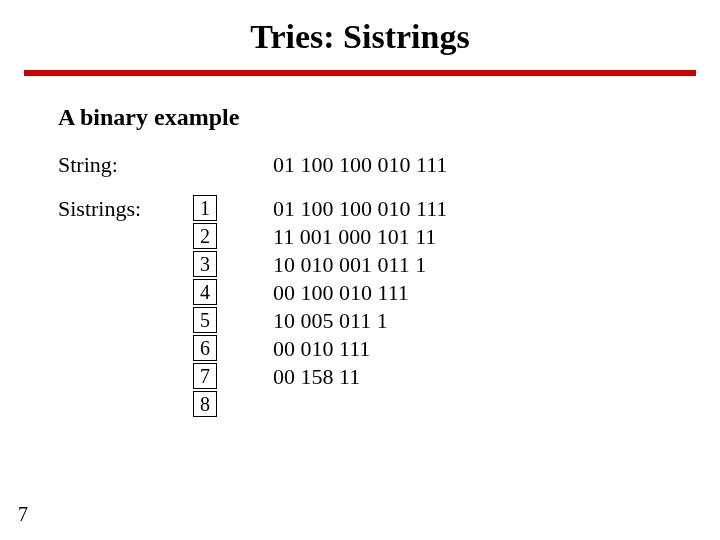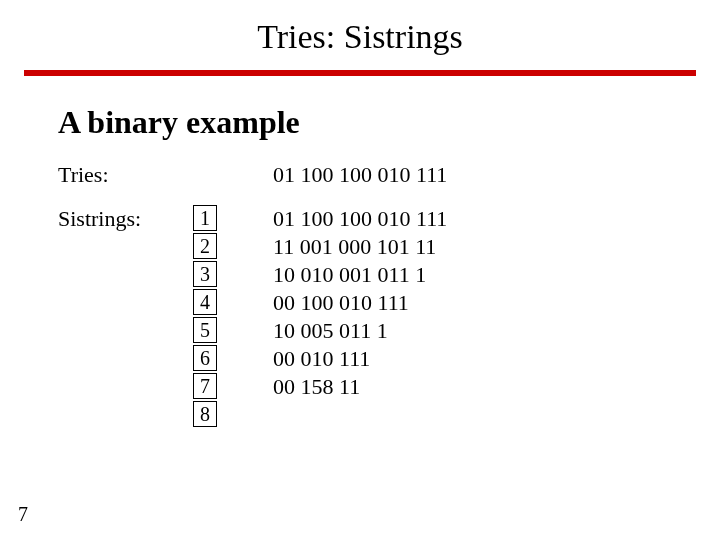--- a/index.html
+++ b/index.html
@@ -13,35 +13,35 @@
     overflow: hidden;
   }
   .slide {
     position: relative;
     width: 720px;
     height: 540px;
     box-sizing: border-box;
   }
   .title {
     text-align: center;
-    font-weight: normal;
+    font-weight: bold;
     font-size: 34px;
     padding-top: 18px;
     padding-bottom: 14px;
   }
   .rule {
     height: 6px;
     background: #cc0000;
     margin: 0 24px 0 24px;
   }
   .content {
     padding: 28px 22px 0 58px;
   }
   .subtitle {
-    font-size: 32px;
+    font-size: 24px;
     font-weight: bold;
     margin-bottom: 20px;
   }
   .row {
     display: flex;
     align-items: flex-start;
     font-size: 22px;
     line-height: 1.28;
   }
   .row.string-row {
@@ -89,21 +89,21 @@
 
   <div class="title">Tries: Sistrings</div>
 
   <div class="rule"></div>
 
   <div class="content">
 
     <div class="subtitle">A binary example</div>
 
     <div class="row string-row">
-      <div class="label-col">Tries:</div>
+      <div class="label-col">String:</div>
       <div class="idx-col"></div>
       <div class="val-col">
         <div class="val">01 100 100 010 111</div>
       </div>
     </div>
 
     <div class="row">
       <div class="label-col">Sistrings:</div>
       <div class="idx-col">
         <div class="idx">1</div>

